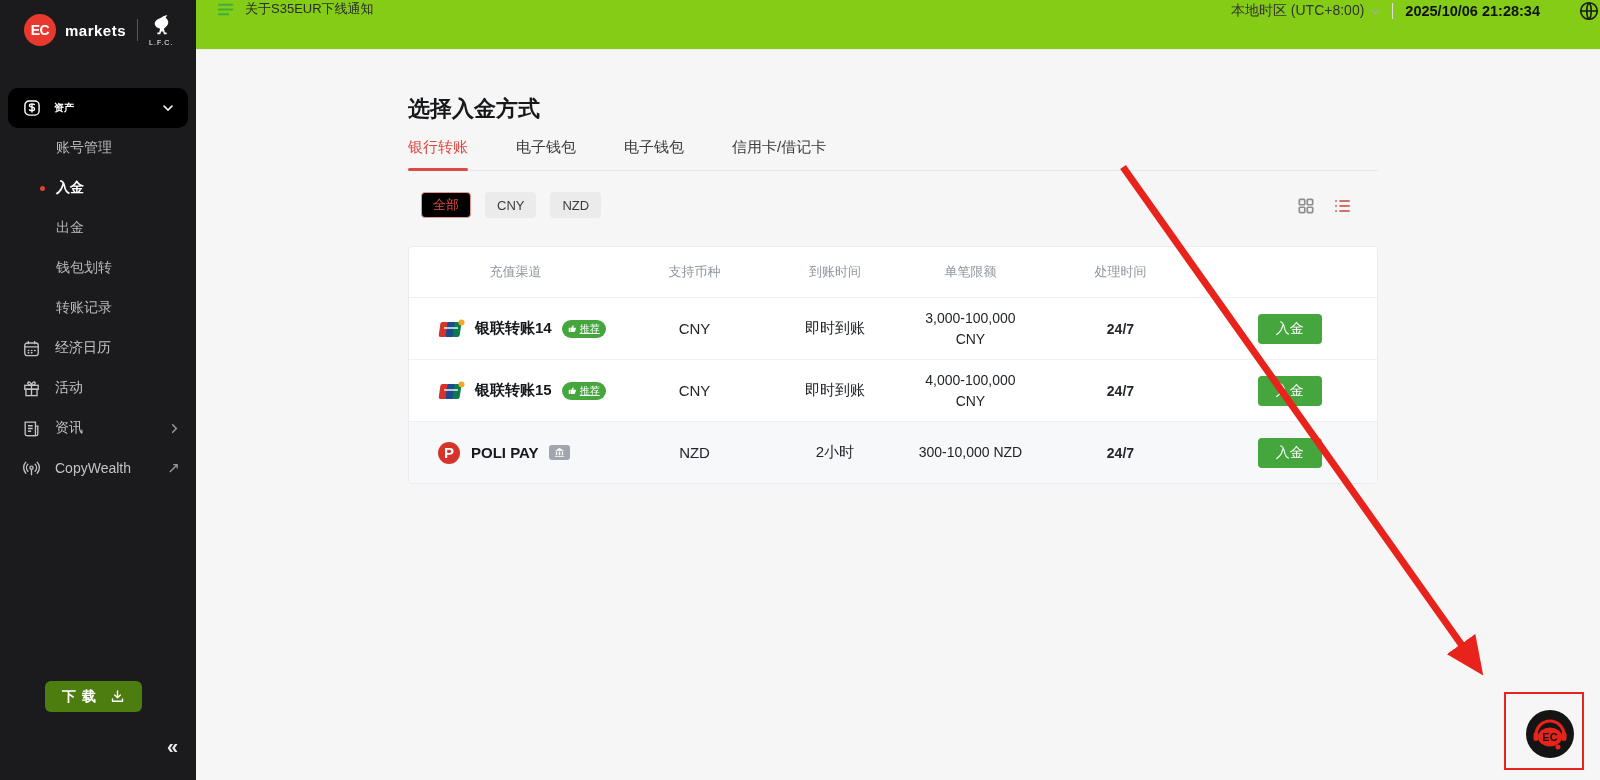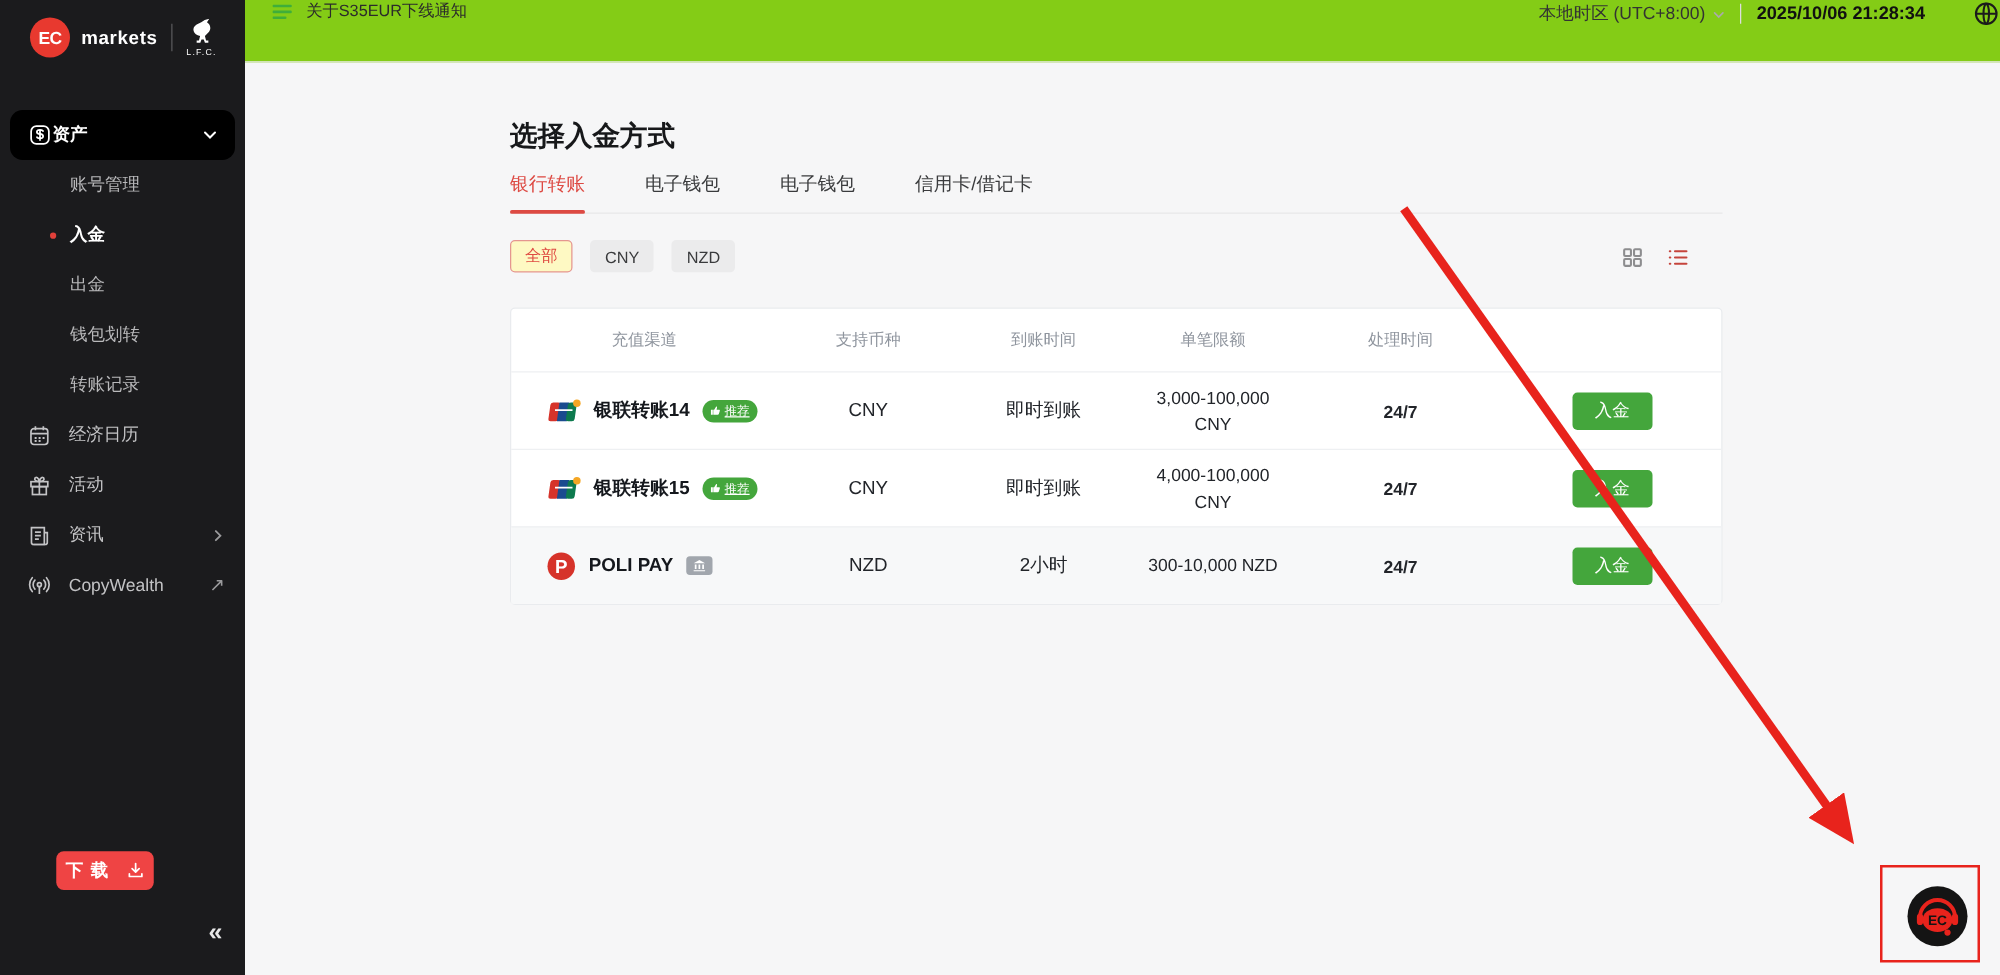--- a/index.html
+++ b/index.html
@@ -11,30 +11,30 @@
   .logo-row { display:flex; align-items:center; gap:9px; padding:14px 0 10px 24px; }
   .ec-circle { width:32px; height:32px; border-radius:50%; background:#e8392f; color:#fff; font-weight:bold;
     font-size:14px; display:flex; align-items:center; justify-content:center; letter-spacing:-.5px; }
   .logo-markets { color:#fff; font-size:15px; font-weight:600; letter-spacing:.5px; }
   .logo-div { width:1px; height:22px; background:#5a5a5c; margin:0 2px; }
   .lfc { display:flex; flex-direction:column; align-items:center; line-height:1; }
   .lfc-txt { color:#fff; font-size:7px; margin-top:2px; letter-spacing:1px; }
   .menu { margin-top:32px; }
   .menu-group-active { margin:0 8px; background:#000; border-radius:10px; height:40px; display:flex;
     align-items:center; padding:0 14px; color:#fff; }
-  .menu-group-active .mlabel { font-size:14px; font-weight:bold; }
+  .menu-group-active .mlabel { font-size:10px; font-weight:bold; margin-left:12px; }
   .spacer { flex:1; }
   .subitem { position:relative; height:40px; display:flex; align-items:center; padding-left:56px;
     font-size:14px; color:#b9b9bb; cursor:pointer; }
   .subitem.active { color:#fff; font-weight:bold; }
   .subitem.active .reddot { position:absolute; left:40px; top:18px; width:5px; height:5px; border-radius:50%; background:#e0403a; }
   .mitem { height:40px; display:flex; align-items:center; padding:0 16px 0 22px; font-size:14px; color:#c3c3c5; cursor:pointer; }
   .mitem .mlabel { margin-left:14px; }
   .chev { color:#9a9a9c; font-size:15px; }
-  .dl-btn { position:absolute; left:45px; bottom:68px; width:78px; height:31px; background:#ef4444; border:none;
+  .dl-btn { position:absolute; left:45px; bottom:68px; width:97px; height:31px; background:#4d7c0f; border:none;
     border-radius:6px; color:#fff; font-size:14px; font-weight:bold; display:flex; align-items:center;
     justify-content:center; gap:8px; cursor:pointer; letter-spacing:4px; }
   .collapse { position:absolute; right:18px; bottom:22px; color:#e8e8e8; font-size:20px; font-weight:bold; cursor:pointer; }
 
   
   .topbar { position:absolute; left:196px; top:0; width:1535px; height:50px; background:#84cc16;
     border-bottom:1px solid #ececec; display:flex; align-items:flex-start; z-index:4; }
   .notice { display:flex; align-items:center; gap:10px; margin-left:22px; font-size:13px; color:#2b2b2b; }
   .tb-right { margin-left:auto; display:flex; align-items:center; padding-right:52px; }
   .tz { font-size:14px; color:#333; }
@@ -47,21 +47,21 @@
   .main { position:absolute; left:196px; top:38px; width:1508px; height:730px; background:#f6f6f7; }
   .page-title { position:absolute; left:212px; top:56px; font-size:22px; font-weight:bold; color:#17181a; }
   .tabs { position:absolute; left:212px; top:100px; width:970px; display:flex; gap:48px;
     border-bottom:1px solid #e7e7e9; }
   .tab { font-size:15px; color:#3a3b3d; padding-bottom:13px; position:relative; cursor:pointer; }
   .tab.active { color:#dd4a43; }
   .tab.active::after { content:""; position:absolute; left:0; right:0; bottom:-1px; height:3px; background:#dd4a43; border-radius:2px; }
   .chips { position:absolute; left:212px; top:154px; display:flex; gap:14px; }
   .chip { height:26px; padding:0 11px; border-radius:4px; background:#ebebec; color:#3a3b3d; font-size:13px;
     display:flex; align-items:center; cursor:pointer; border:1px solid transparent; }
-  .chip.active { background:#fef9c3; color:#df4b42; border-color:#e5968f; }
+  .chip.active { background:#000000; color:#df4b42; border-color:#e5968f;margin-left:13px; }
   .viewtoggles { position:absolute; left:1100px; top:158px; display:flex; gap:16px; align-items:center; }
   .viewtoggles > span { cursor:pointer; display:flex; }
 
   
   .card { position:absolute; left:212px; top:208px; width:970px; background:#fff;
     border:1px solid #e9ebee; border-radius:4px; }
   .thead, .trow { display:grid; grid-template-columns:22% 15% 14% 14% 17% 18%; align-items:center; }
   .thead { height:50px; color:#8f959e; font-size:13px; }
   .thead div { text-align:center; }
   .trow { height:62px; border-top:1px solid #eef0f2; font-size:15px; color:#22252a; }

